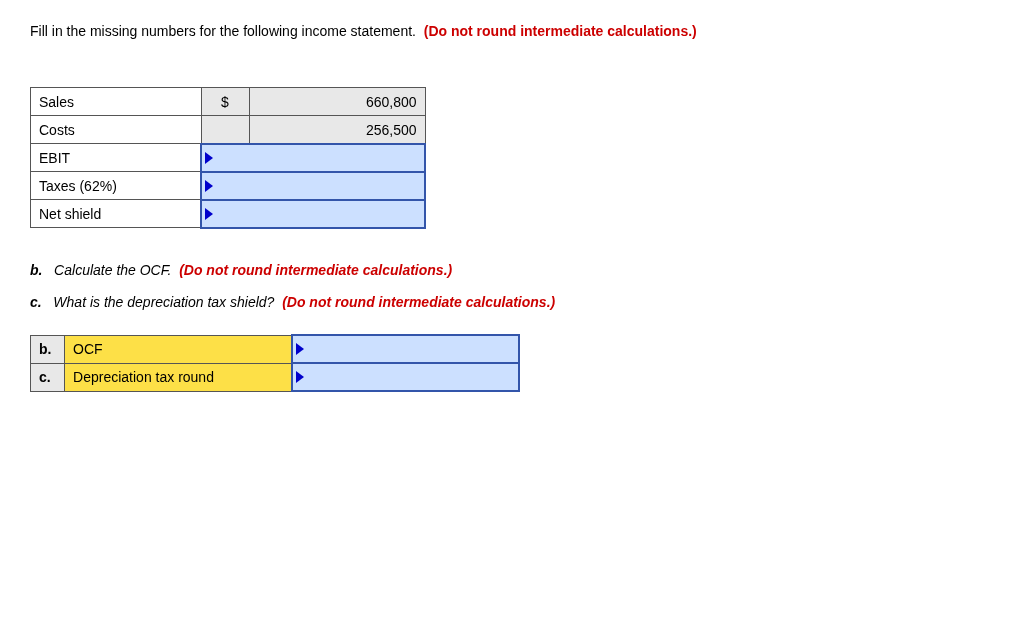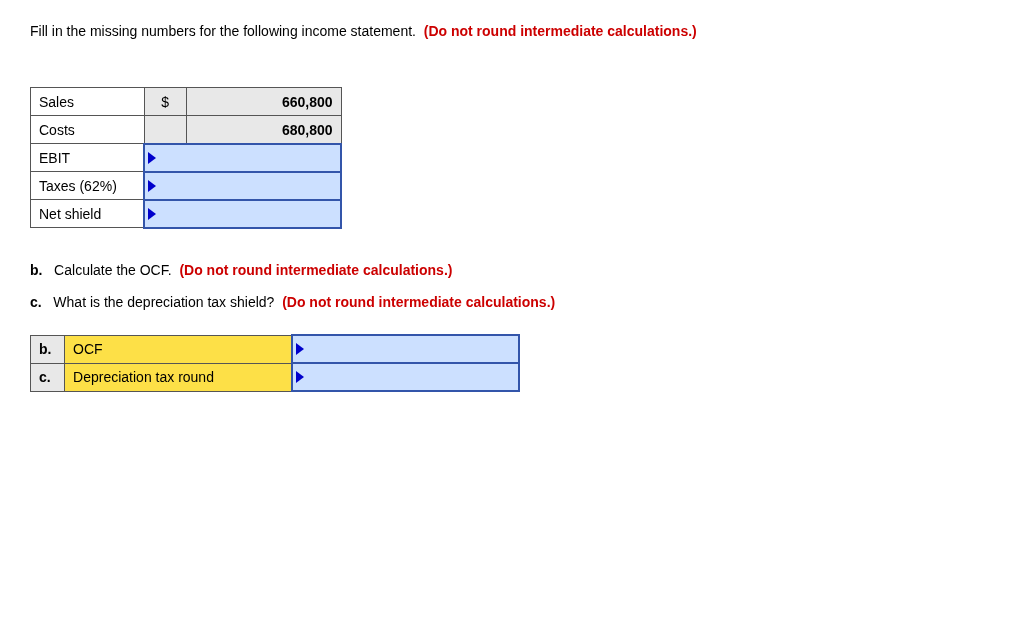--- a/index.html
+++ b/index.html
@@ -24,21 +24,21 @@
       max-width: 900px;
     }
 
     .instruction .bold-red {
       color: #cc0000;
       font-weight: bold;
     }
 
     .income-table {
       border-collapse: collapse;
-      width: 312px;
+      width: 396px;
       margin-bottom: 30px;
       margin-top: 45px;
     }
 
     .income-table td {
       border: 1px solid #555;
       padding: 4px 8px;
       height: 28px;
     }
 
@@ -50,21 +50,20 @@
     .income-table td.dollar-cell {
       width: 30px;
       text-align: center;
       background: #e8e8e8;
     }
 
     .income-table td.value-cell {
       width: 110px;
       text-align: right;
       background: #e8e8e8;
-      font-weight: bold;
     }
 
     .income-table td.input-cell {
       width: 140px;
       background: #cce0ff;
       border: 2px solid #3355aa;
       padding: 0;
       position: relative;
     }
 
@@ -130,20 +129,21 @@
 
     .bottom-table td.input-cell {
       width: 200px;
       background: #cce0ff;
       border: 2px solid #3355aa;
       padding: 0;
     }
 
     .section-b-c {
       margin-top: 10px;
+      font-style: italic;
     }
   </style>
 </head>
 <body>
 
 <p class="instruction">
   Fill in the missing numbers for the following income statement.&nbsp;
   <span class="bold-red">(Do not round intermediate calculations.)</span>
 </p>
 
@@ -152,21 +152,21 @@
 
     <tr>
       <td class="label-cell">Sales</td>
       <td class="dollar-cell">$</td>
       <td class="value-cell">660,800</td>
     </tr>
 
     <tr>
       <td class="label-cell">Costs</td>
       <td class="dollar-cell"></td>
-      <td class="value-cell">680,800</td>
+      <td class="value-cell">256,500</td>
     </tr>
 
 
     <tr>
       <td class="label-cell">EBIT</td>
       <td class="input-cell" colspan="2">
         <div class="input-cell-inner">
           <span class="input-arrow"></span>
           <input class="input-field" type="text" value="" style="">
         </div>

